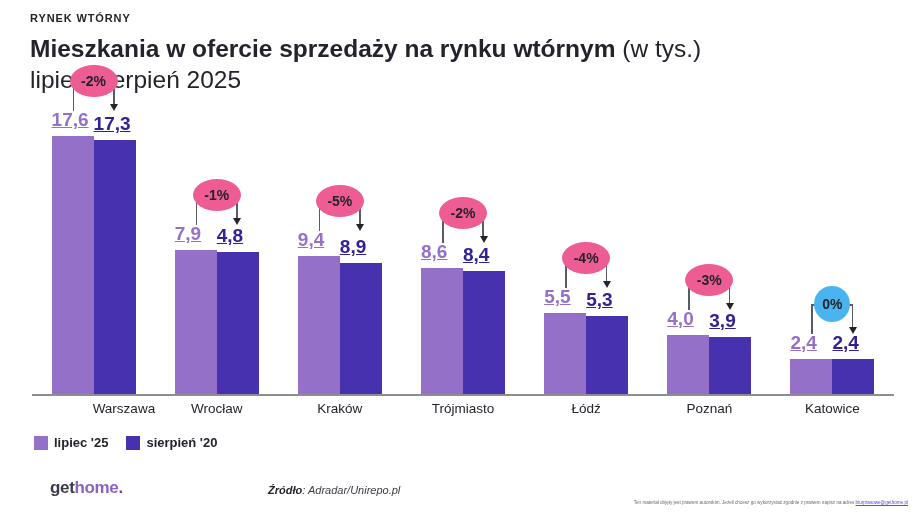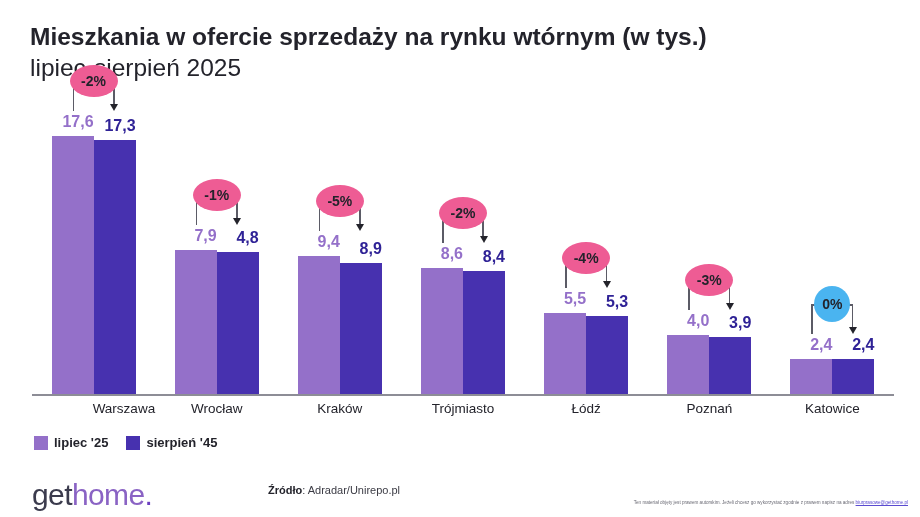--- a/index.html
+++ b/index.html
@@ -25,21 +25,21 @@
     color: #23232b;
   }
   #title-block {
     margin-top: 9px;
     font-size: 24.5px;
     line-height: 1.28;
     color: #23232b;
     white-space: nowrap;
   }
   #title-line1 { font-weight: bold; }
-  #title-line1 .light { font-weight: bold; }
+  #title-line1 .light { font-weight: normal; }
   #title-line2 { font-weight: normal; }
 
   
   #plot {
     position: absolute;
     left: 0;
     top: 105px;
     width: 920px;
     height: 292px;
   }
@@ -59,24 +59,25 @@
     display: flex;
     align-items: flex-end;
     height: 286px;
   }
   .bar { width: 42px; }
   .bar.jul { background: #9470c9; }
   .bar.aug { background: #4731af; }
 
   .vlabel {
     position: absolute;
-    font-size: 16px;
+    font-size: 19px;
     font-weight: bold;
     width: 42px;
-    text-align: right;
+    text-align: left;
+    text-decoration: underline;
   }
   .vlabel.jul { color: #9470c9; }
   .vlabel.aug { color: #2f2296; }
 
   
   .conn { position: absolute; }
   .conn .stem-l, .conn .stem-r, .conn .top {
     position: absolute;
     background: #5b5b66;
   }
@@ -134,48 +135,50 @@
 
   
   #footer-rule {
     position: absolute;
     left: 0; top: 466px;
     width: 920px; height: 1px;
     background: #ffffff;
   }
   #logo {
     position: absolute;
-    left: 32px; top: 478px;
-    font-size: 30px;
-    font-weight: normal;
+    left: 50px; top: 478px;
+    font-size: 17px;
+    font-weight: bold;
     letter-spacing: -0.02em;
   }
   #logo .get { color: #3b3b4d; }
   #logo .home { color: #8a63c4; }
   #logo .dot { color: #6b3fc0; }
   #source {
     position: absolute;
     left: 268px; top: 484px;
     font-size: 11px;
     color: #3b3b44;
+    font-style: italic;
   }
   #source b { color: #23232b; }
   #disclaimer {
     position: absolute;
     right: 12px; top: 500px;
     font-size: 4.6px;
     color: #6b6b75;
     white-space: nowrap;
   }
   #disclaimer .lnk { color: #5a4bd0; text-decoration: underline; }
 </style>
 </head>
 <body>
 
 <div id="header">
+  <div id="eyebrow">RYNEK WTÓRNY</div>
   <div id="title-block">
     <div id="title-line1">
       <span>Mieszkania w ofercie sprzedaży na rynku wtórnym</span><span class="light"> (w tys.)</span>
     </div>
     <div id="title-line2">lipiec-sierpień 2025</div>
   </div>
 </div>
 
 <div id="plot">
   <div id="axis-line"></div>
@@ -297,20 +300,20 @@
     </div>
 </div>
 
 <div id="legend">
     <div class="legend-item">
       <span class="swatch jul" style="background: rgb(148, 112, 201);"></span>
       <span>lipiec '25</span>
     </div>
     <div class="legend-item">
       <span class="swatch aug" style="background: rgb(71, 49, 175);"></span>
-      <span>sierpień '45</span>
+      <span>sierpień '20</span>
     </div>
   </div>
 
 <div id="footer-rule"></div>
 <div id="logo"><span class="get">get</span><span class="home">home</span><span class="dot">.</span></div>
 <div id="source"><b>Źródło</b><span>: </span><span>Adradar/Unirepo.pl</span></div>
 <div id="disclaimer"><span>Ten materiał objęty jest prawem autorskim. Jeżeli chcesz go wykorzystać zgodnie z prawem napisz na adres </span><span class="lnk">biurprasowe@gethome.pl</span></div>
 
 </body></html>

